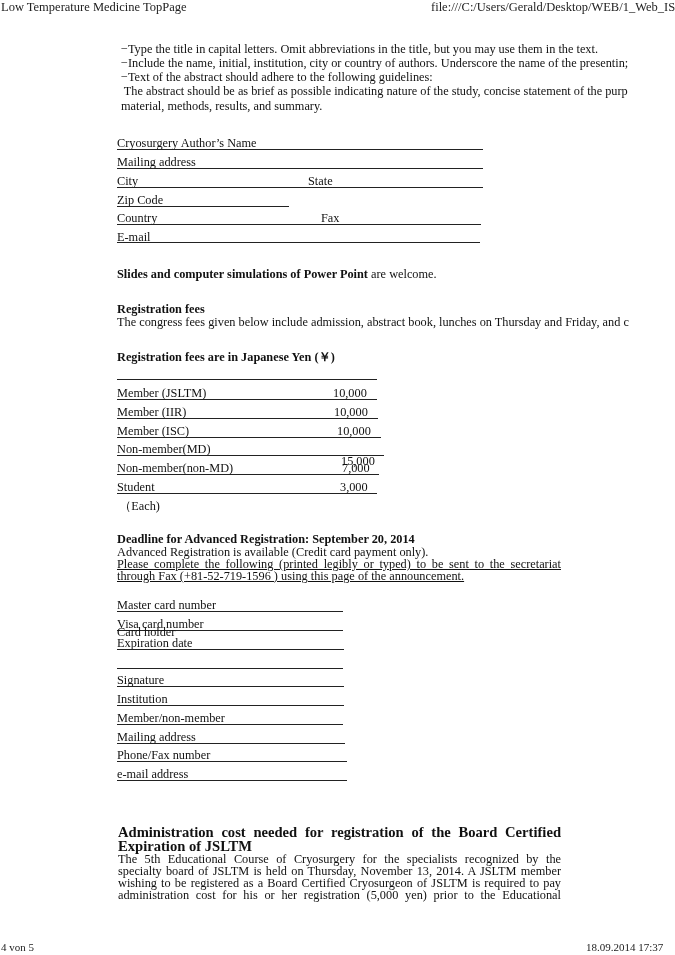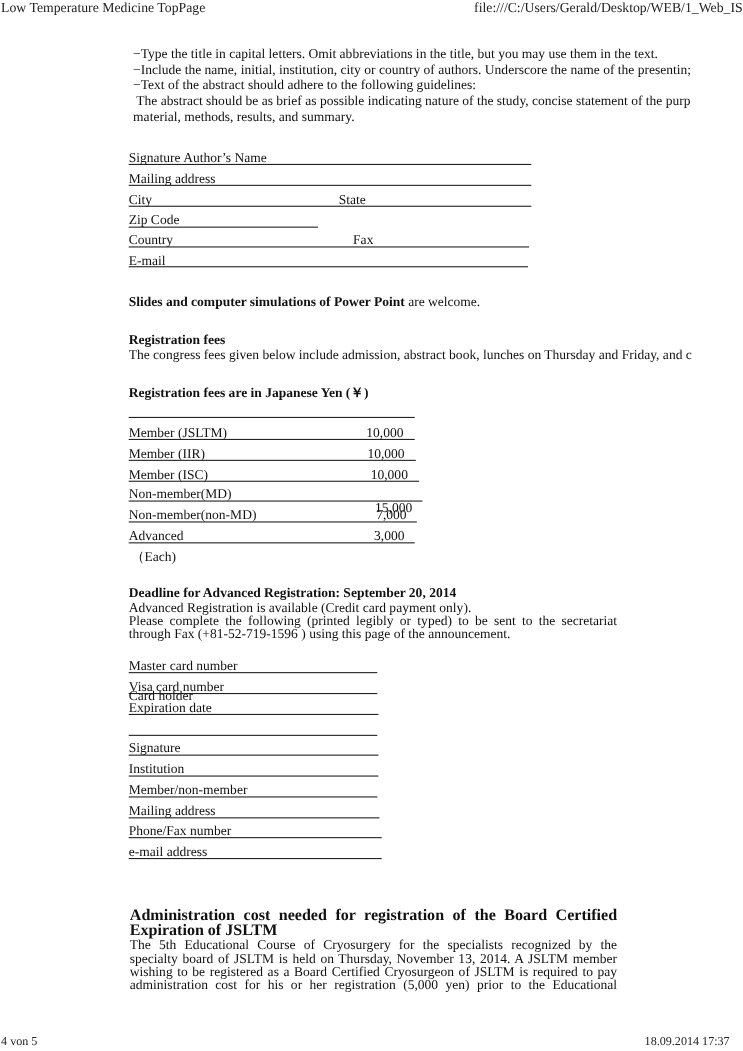--- a/index.html
+++ b/index.html
@@ -12,40 +12,40 @@
   #hdr-title { left: 1px; }
   #hdr-url { left: 431px; }
   .ftr { font-size: 11px; color: #222; top: 940px; line-height: 14px; }
   #ftr-page { left: 1px; }
   #ftr-date { left: 586px; }
 
   .gl { left: 121px; line-height: 14px; }
   .uline { position: absolute; height: 0; border-top: 1px solid #222; }
   .flabel { position: absolute; line-height: 14px; white-space: nowrap; }
   .bold { font-weight: bold; }
-  .ul { }
+  .ul { text-decoration: underline; }
   .justify { text-align: justify; text-align-last: justify; white-space: nowrap; }
 </style>
 </head>
 <body>
 
 <div class="abs hdr" id="hdr-title">Low Temperature Medicine TopPage</div>
 <div class="abs hdr" id="hdr-url">file:///C:/Users/Gerald/Desktop/WEB/1_Web_ISC_So_14_09_2014/4...</div>
 
 <div>
   <div class="abs gl" style="top:42px;">−Type the title in capital letters. Omit abbreviations in the title, but you may use them in the text.</div>
   <div class="abs gl" style="top:56px;text-align:center;">−Include the name, initial, institution, city or country of authors. Underscore the name of the presentin;</div>
   <div class="abs gl" style="top:70px;">−Text of the abstract should adhere to the following guidelines:</div>
   <div class="abs gl" style="top:84px; white-space:pre;"> The abstract should be as brief as possible indicating nature of the study, concise statement of the purp</div>
   <div class="abs gl" style="top:99px;">material, methods, results, and summary.</div>
 </div>
 <div class="abs" style="left:636px; top:40px; width:39px; height:75px; background:#fff;"></div>
 
 <div>
-  <div class="flabel" style="left:117px; top:136px;">Signature Author’s Name</div>
+  <div class="flabel" style="left:117px; top:136px;">Cryosurgery Author’s Name</div>
   <div class="uline" style="left:117px; top:149px; width:366px;"></div>
 
   <div class="flabel" style="left:117px; top:155px;">Mailing address</div>
   <div class="uline" style="left:117px; top:168px; width:366px;"></div>
 
   <div class="flabel" style="left:117px; top:174px;">City</div>
   <div class="flabel" style="left:308px; top:174px;">State</div>
   <div class="uline" style="left:117px; top:187px; width:366px;"></div>
 
   <div class="flabel" style="left:117px; top:193px;">Zip Code</div>
@@ -90,21 +90,21 @@
     <div class="flabel" style="left:117px; top:442px;">Non-member(MD)</div>
     <div class="flabel" style="left:341px; top:442px;margin-top:12px;">15,000</div>
     <div class="uline" style="left:117px; top:455px; width:267px;"></div>
   </div>
   <div>
     <div class="flabel" style="left:117px; top:461px;">Non-member(non-MD)</div>
     <div class="flabel" style="left:342px; top:461px;">7,000</div>
     <div class="uline" style="left:117px; top:474px; width:262px;"></div>
   </div>
   <div>
-    <div class="flabel" style="left:117px; top:480px;">Advanced</div>
+    <div class="flabel" style="left:117px; top:480px;">Student</div>
     <div class="flabel" style="left:340px; top:480px;">3,000</div>
     <div class="uline" style="left:117px; top:493px; width:260px;"></div>
   </div>
   <div class="flabel" style="left:119px; top:499px;">（Each)</div>
 </div>
 
 <div class="abs bold" style="left:117px; top:533px; line-height:13px;">Deadline for Advanced Registration: September 20, 2014</div>
 <div class="abs" style="left:117px; top:546px; line-height:13px;">Advanced Registration is available (Credit card payment only).</div>
 <div class="abs ul justify" style="left:117px; top:558px; width:444px; line-height:13px;">Please complete the following (printed legibly or typed) to be sent to the secretariat</div>
 <div class="abs ul" style="left:117px; top:570px; line-height:13px;">through Fax (+81-52-719-1596 ) using this page of the announcement.</div>

